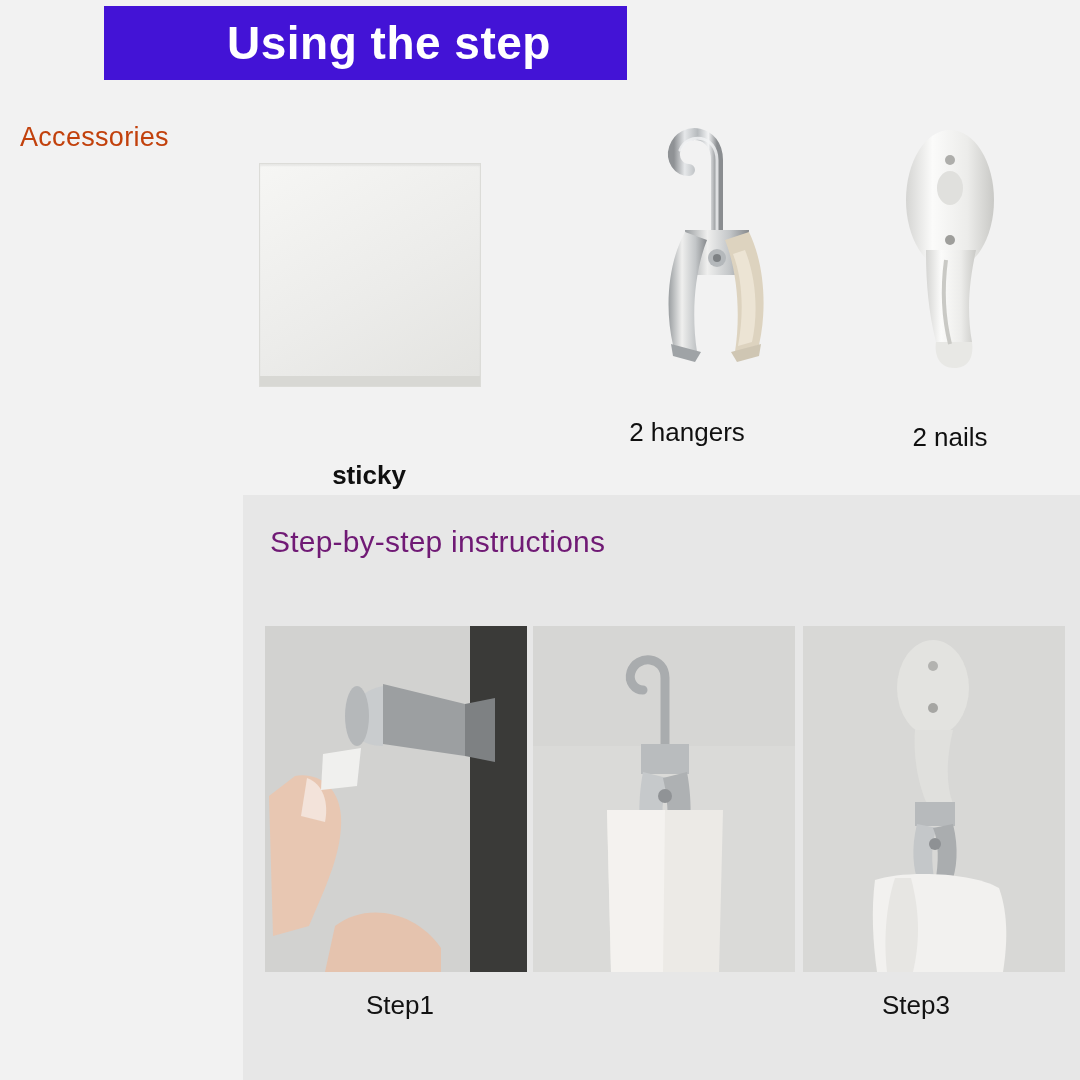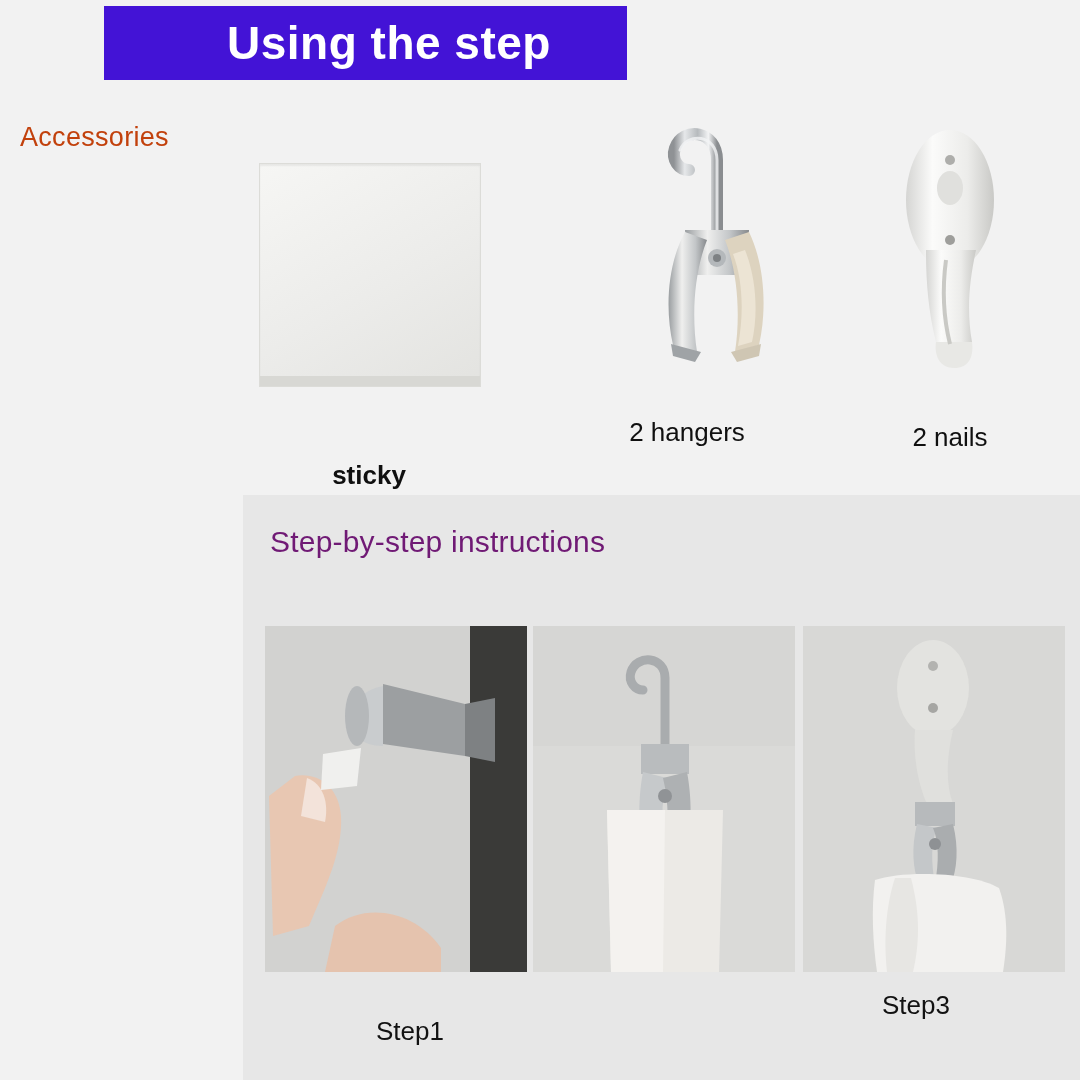--- a/index.html
+++ b/index.html
@@ -142,21 +142,21 @@
   .step-photo.p3 { left: 560px; }
 
   .step-caption {
     position: absolute;
     top: 495px;
     width: 262px;
     text-align: center;
     font-size: 26px;
     color: #121212;
   }
-  .step-caption.c1 { left: 36px; margin-top: 26px; }
+  .step-caption.c1 { left: 26px; }
   .step-caption.c2 { left: 290px; }
   .step-caption.c3 { left: 542px; }
 
   svg { display: block; }
 </style>
 </head>
 <body>
 
 <div class="title-banner">
   <span class="title-text">Using the step</span>

